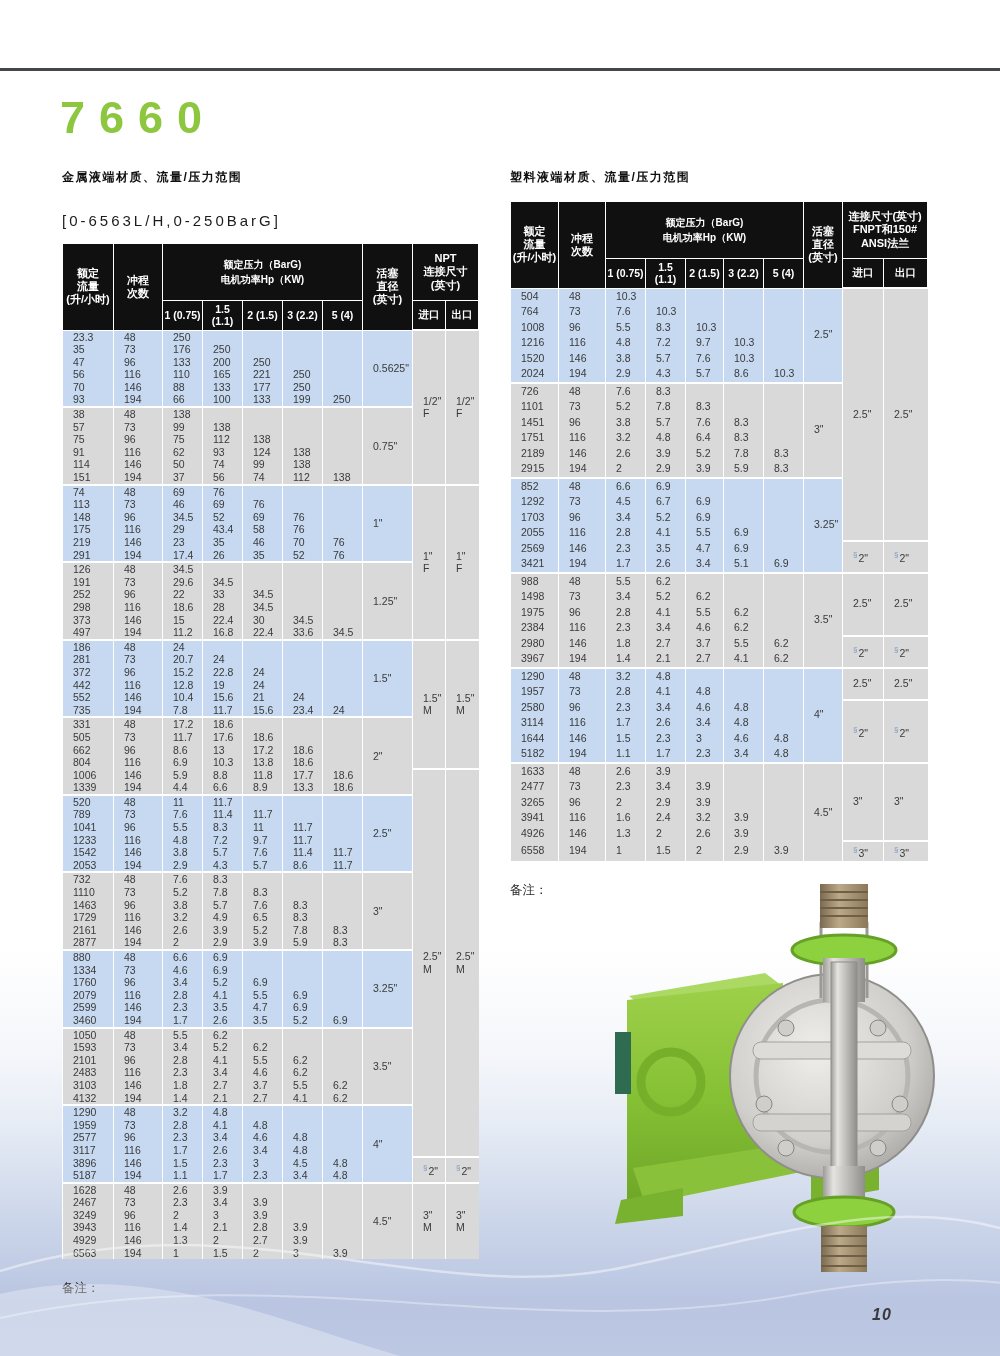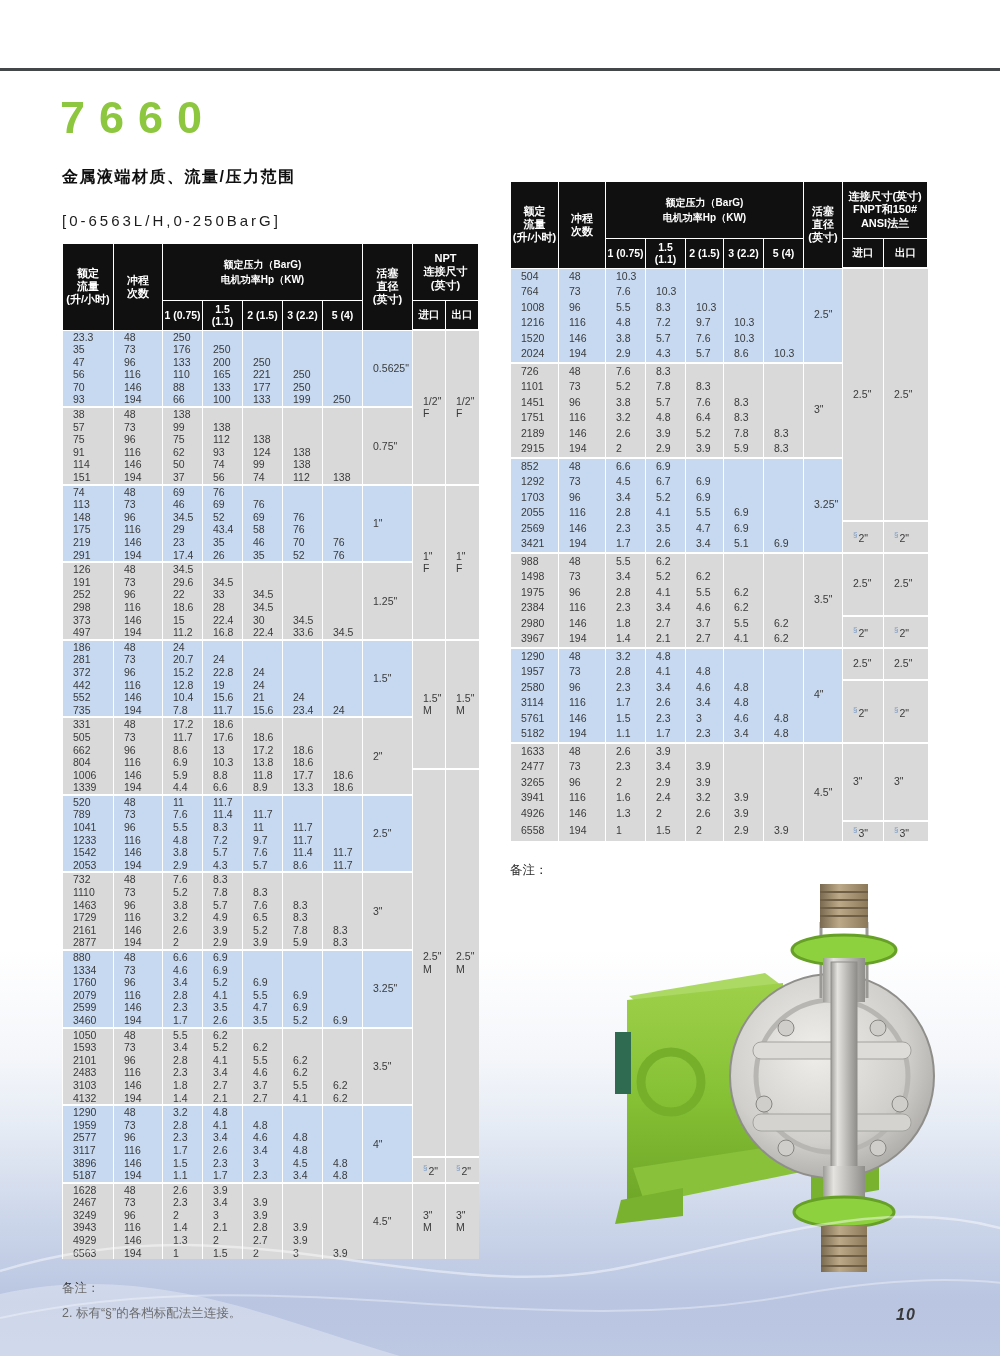--- a/index.html
+++ b/index.html
@@ -6,21 +6,21 @@
   body{font-family:"Liberation Sans", sans-serif; background:#888;}
   .page{
     position:relative; width:1000px; height:1356px; margin:0 auto; overflow:hidden;
     background:linear-gradient(180deg,#ffffff 0%,#ffffff 70%,#f4f6fa 78%,#e6ecf5 83%,#ccd6ea 90%,#b9c5e1 96%,#bdc8e3 100%);
   }
   .top-rule{position:absolute;left:0;top:68px;width:1000px;height:3px;background:#43474a;}
   .model-number{position:absolute;left:60px;top:92px;font-size:45px;font-weight:bold;color:#8dc63f;letter-spacing:14px;}
   .col{position:absolute;top:167px;}
   .col-left{left:62px;width:416px;}
   .col-right{left:510px;width:418px;}
-  .section-title{font-size:16px;font-weight:bold;color:#0f0f0f;letter-spacing:1.5px;line-height:20px;}
+  .section-title{font-size:12px;font-weight:bold;color:#0f0f0f;letter-spacing:1.5px;line-height:20px;}
   .section-range{margin-top:25px;font-size:15px;color:#1c1c1c;letter-spacing:3px;font-weight:500;}
   table.spec{border-collapse:collapse;table-layout:fixed;margin-top:14px;}
   .col-left table.spec{width:416px;}
   .col-right table.spec{width:418px;}
   table.spec th{
     background:#101010;color:#ffffff;font-weight:bold;text-align:center;vertical-align:middle;
     border:1.5px solid #ffffff;padding:1px 0;
   }
   table.spec th.h-main{height:54px;}
   table.spec th.h-sub{height:26px;font-size:10.5px;text-align:center;}
@@ -35,21 +35,21 @@
   .col-right table.spec td{height:15.5px;line-height:15.5px;}
   td.t-blue{background:#c6d9f0;}
   td.t-gray{background:#d9d9d9;}
   tr.gs td{border-top:2px solid #ffffff;}
   td.c-piston,td.c-conn{text-align:center;padding:0;font-size:10.5px;line-height:1.7;}
   td.c-conn{border-top:2px solid #ffffff;}
   .sect{color:#7d9cc4;font-size:8px;vertical-align:super;margin-right:1px;}
   .notes{margin-top:21px;font-size:12.5px;color:#2a2a2a;}
   .notes .note-label{margin-bottom:8px;}
   .notes .note-line{margin-bottom:7px;line-height:17px;}
-  .page-number{position:absolute;left:896px;top:1306px;font-size:16px;font-weight:bold;font-style:italic;color:#3a3a3a;letter-spacing:1px;}
+  .page-number{position:absolute;left:872px;top:1306px;font-size:16px;font-weight:bold;font-style:italic;color:#3a3a3a;letter-spacing:1px;}
   .pump-figure{position:absolute;left:615px;top:870px;width:372px;height:432px;}
   .swoosh{position:absolute;left:0;top:1056px;width:1000px;height:300px;pointer-events:none;}
 </style>
 </head>
 <body>
 
 <div class="page">
 
   <div class="top-rule"></div>
 
@@ -761,25 +761,25 @@
               <td class="t-gray">1.5</td>
               <td class="t-gray">2</td>
               <td class="t-gray">3</td>
               <td class="t-gray">3.9</td>
             </tr>
           </tbody>
         </table>
       </div>
     <div class="notes">
       <div class="note-label">备注：</div>
-      <div class="note-line">2. 标有“§”的各档标配法兰连接。</div>
     </div>
   </div>
 
   <div class="col col-right">
+    <div class="section-title">塑料液端材质、流量/压力范围</div>
     <div id="right-table-host">
         <table class="spec">
           <colgroup>
             <col style="width: 48px;">
             <col style="width: 47px;">
             <col style="width: 40px;">
             <col style="width: 40px;">
             <col style="width: 38px;">
             <col style="width: 40px;">
             <col style="width: 40px;">
@@ -1069,21 +1069,21 @@
             <tr>
               <td class="t-blue">3114</td>
               <td class="t-blue">116</td>
               <td class="t-blue">1.7</td>
               <td class="t-blue">2.6</td>
               <td class="t-blue">3.4</td>
               <td class="t-blue">4.8</td>
               <td class="t-blue"></td>
             </tr>
             <tr>
-              <td class="t-blue">5761</td>
+              <td class="t-blue">1644</td>
               <td class="t-blue">146</td>
               <td class="t-blue">1.5</td>
               <td class="t-blue">2.3</td>
               <td class="t-blue">3</td>
               <td class="t-blue">4.6</td>
               <td class="t-blue">4.8</td>
             </tr>
             <tr>
               <td class="t-blue">5182</td>
               <td class="t-blue">194</td>

